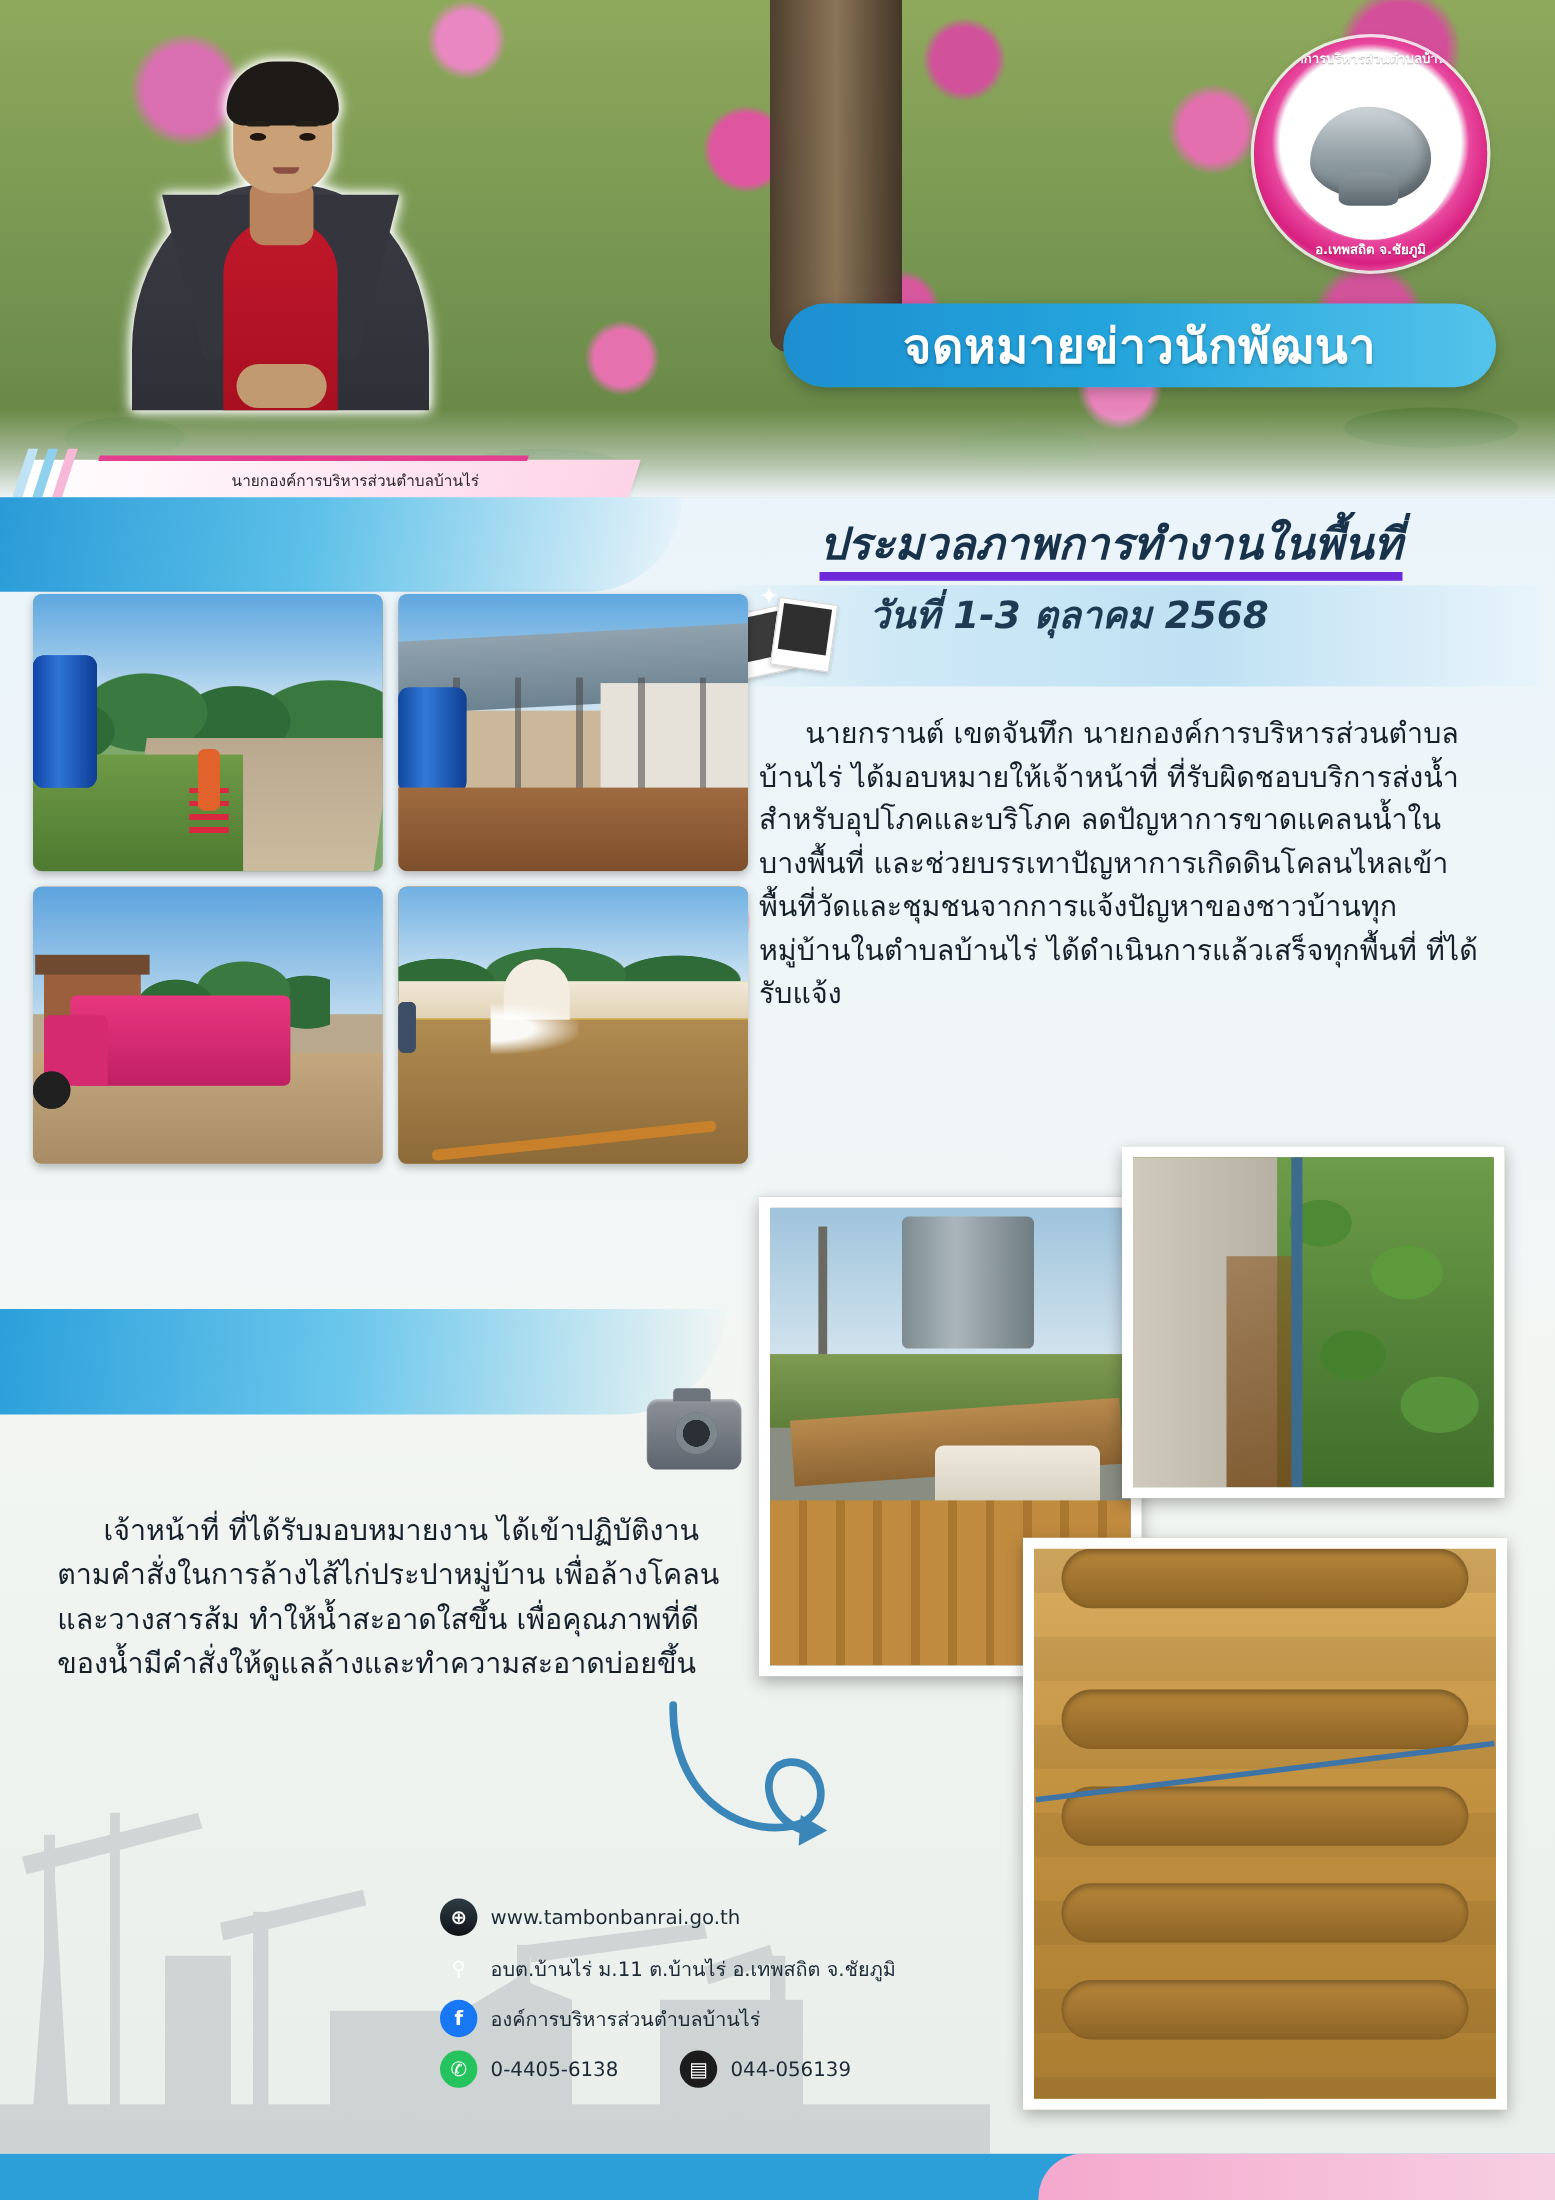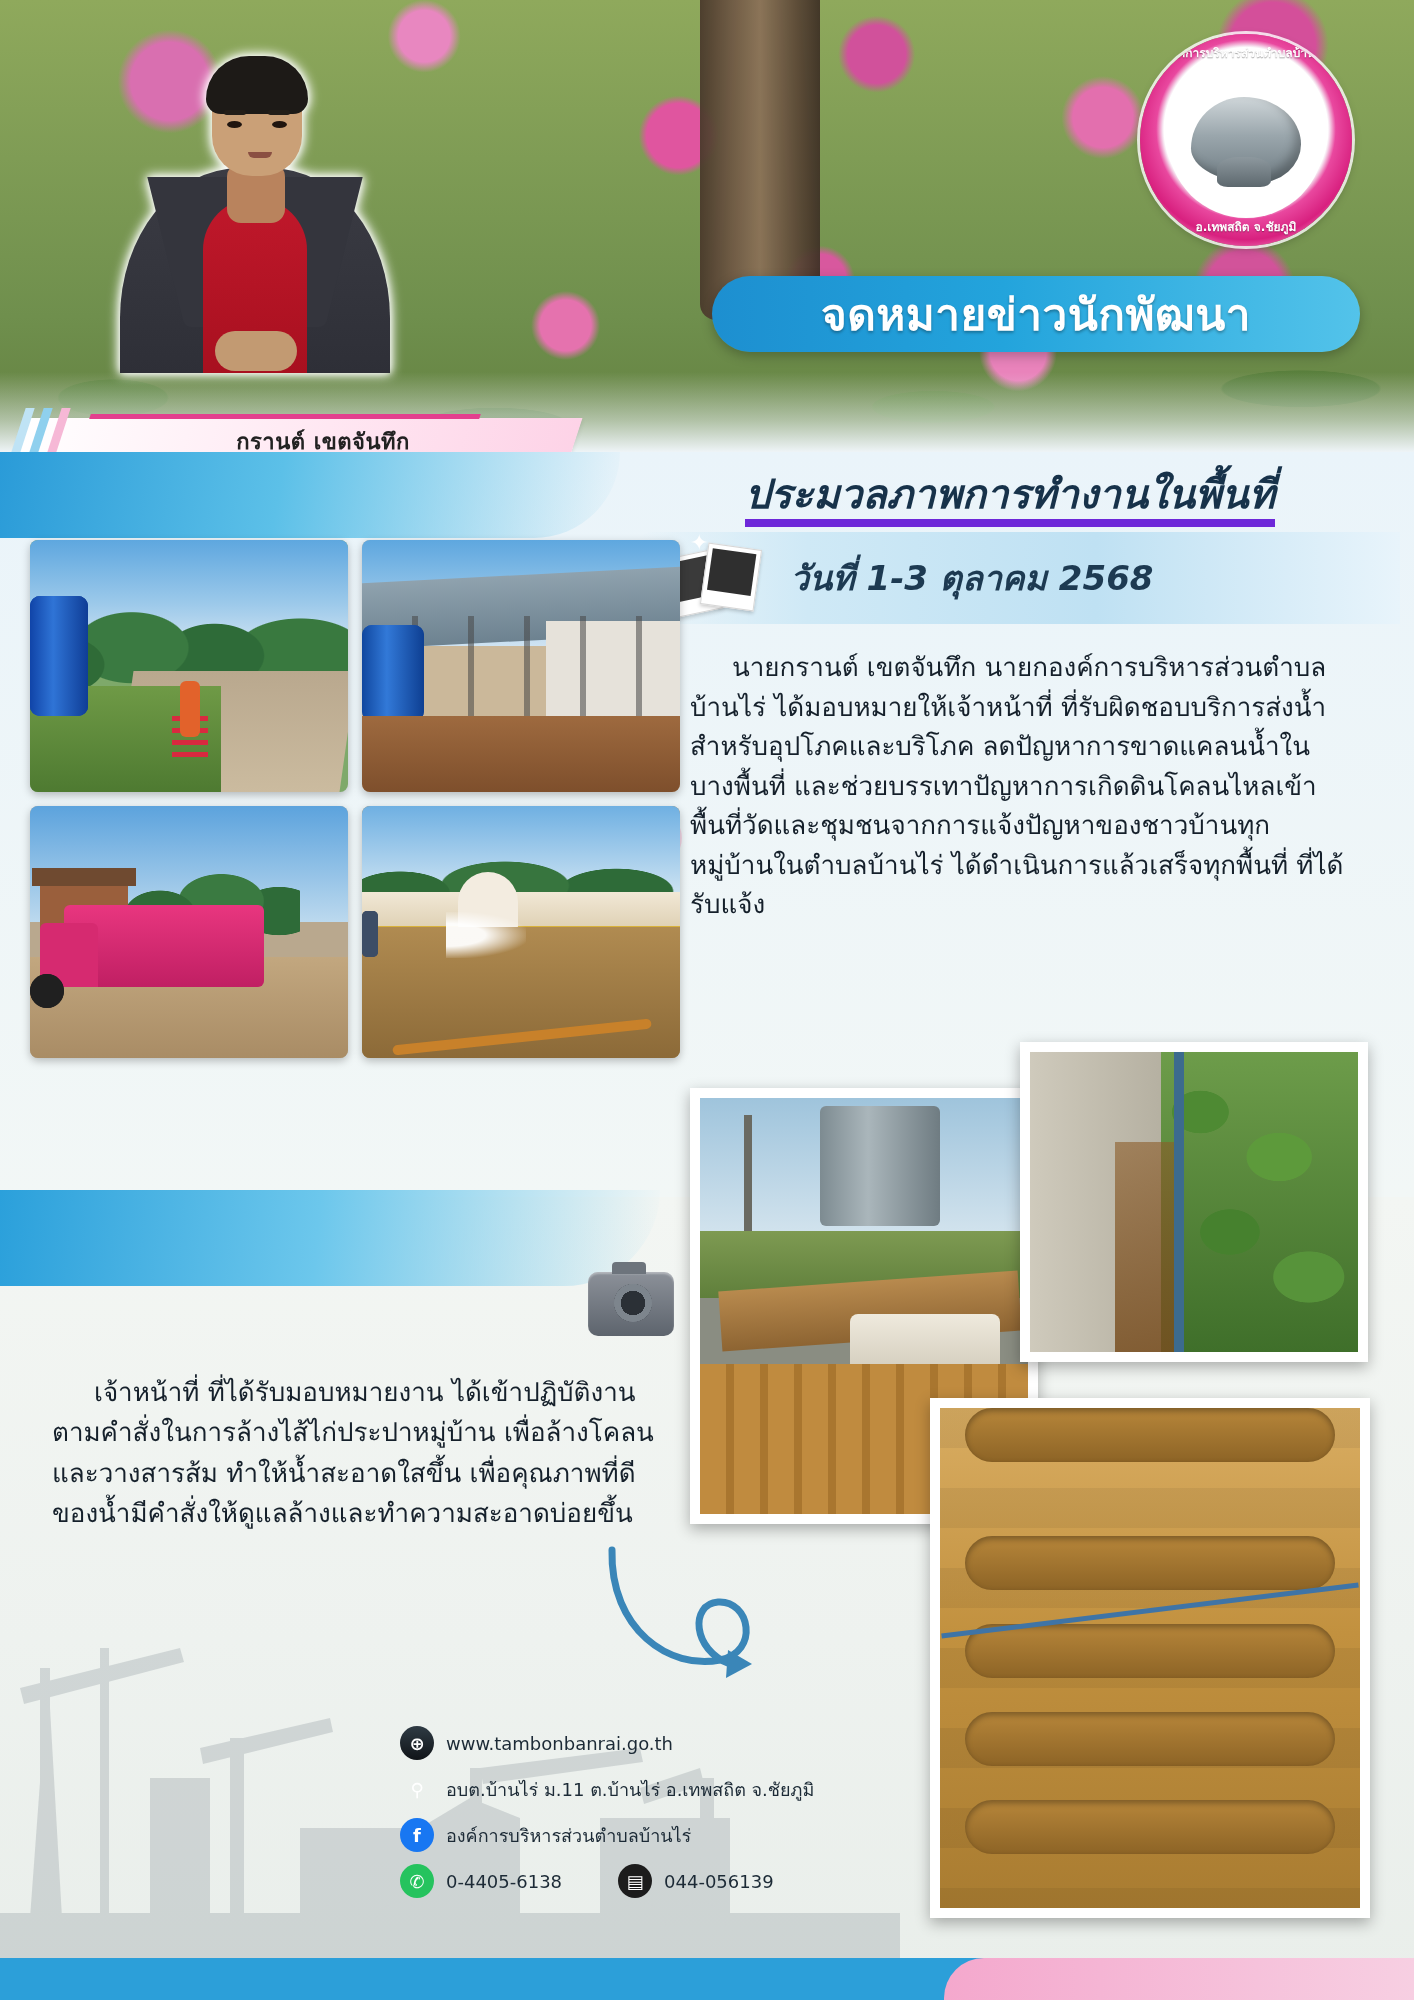--- a/index.html
+++ b/index.html
@@ -203,21 +203,21 @@
     text-align: center;
   }
   .head1 span {
     font-size: 40px; font-weight: bold; font-style: italic; color: #17324a;
     border-bottom: 8px solid #6d28d9; padding-bottom: 2px;
   }
   .date-band {
     position: absolute; left: 640px; top: 532px; width: 760px; height: 92px;
     background: linear-gradient(90deg, rgba(205,233,246,.0) 0%, #cfe9f6 22%, #bfe1f3 60%, #e8f4fb 100%);
     border-radius: 10px 0 0 10px;
-    display: flex; align-items: center;
+    display: flex; 
   }
   .polaroids { position: absolute; left: 660px; top: 540px; width: 130px; height: 80px; }
   .polaroids i {
     position: absolute; display: block; background: #fff; border: 1px solid #d7d7d7;
     box-shadow: 0 2px 4px rgba(0,0,0,.2);
   }
   .polaroids i:nth-child(1){ left: 6px; top: 14px; width: 52px; height: 60px; transform: rotate(-12deg); }
   .polaroids i:nth-child(1)::after { content:""; position:absolute; left:4px; top:4px; right:4px; bottom:14px; background:#3a3a3a; }
   .polaroids i:nth-child(2){ left: 44px; top: 6px; width: 54px; height: 62px; transform: rotate(8deg); }
   .polaroids i:nth-child(2)::after { content:""; position:absolute; left:4px; top:4px; right:4px; bottom:14px; background:#2f2f2f; }
@@ -451,21 +451,20 @@
   </div>
 
   <div class="nameplate"></div>
   <div class="nameplate-bar"></div>
   <div class="nameplate-ticks">
       <i></i>
       <i></i>
       <i></i>
     </div>
   <div class="name-text">
-    <div class="nm">กรานต์  เขตจันทึก</div>
     <div class="pos">นายกองค์การบริหารส่วนตำบลบ้านไร่</div>
   </div>
 
   <div class="seal">
     <div class="seal-txt-top">องค์การบริหารส่วนตำบลบ้านไร่</div>
     <div class="seal-inner">
       <div class="seal-rock"></div>
     </div>
     <div class="seal-txt-bot">อ.เทพสถิต  จ.ชัยภูมิ</div>
   </div>

